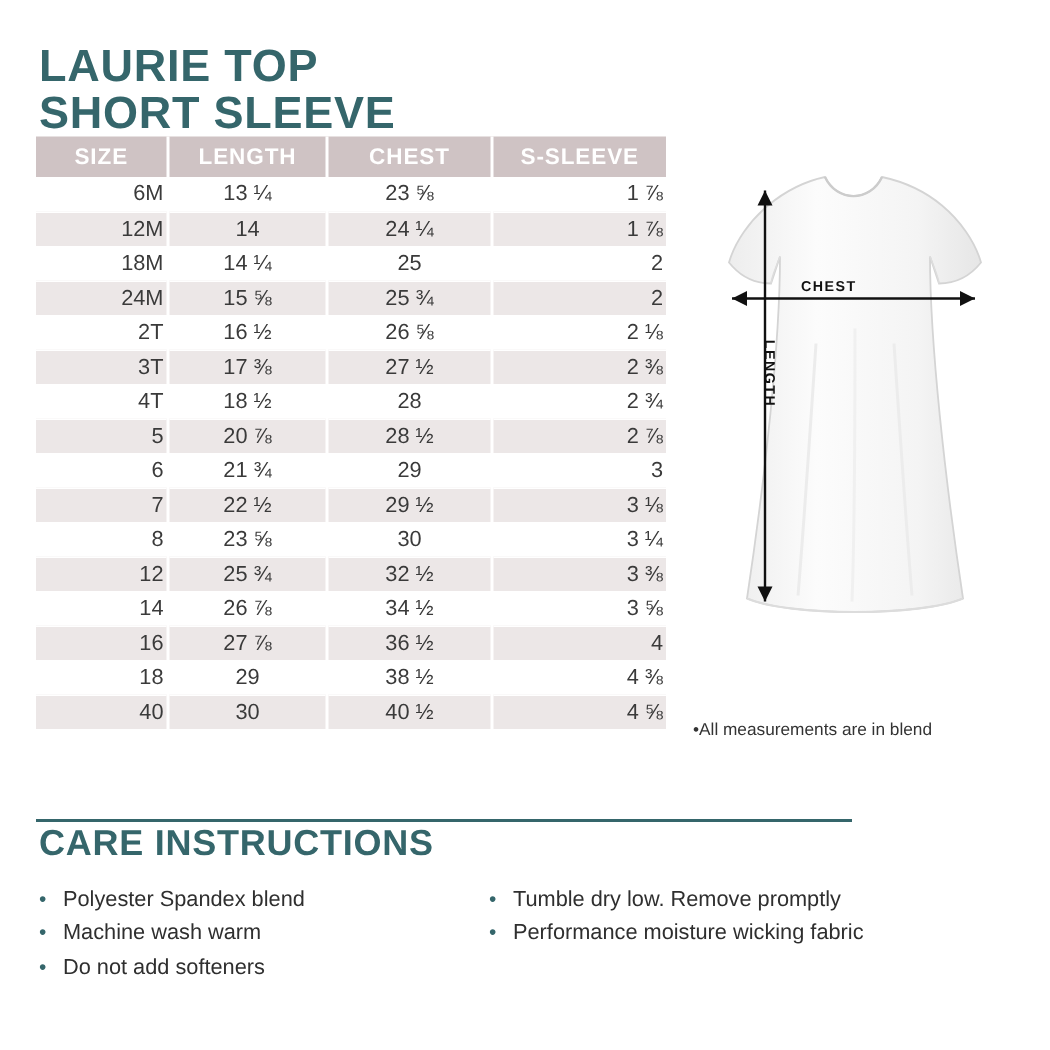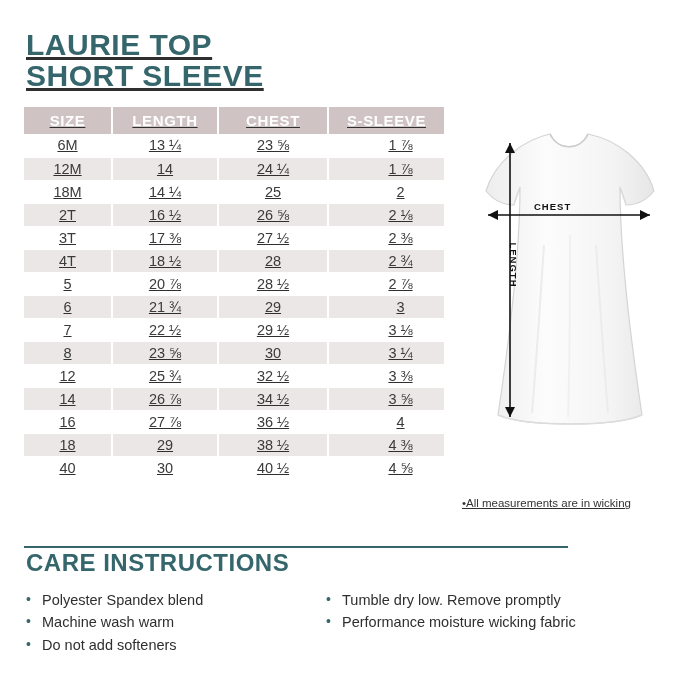--- a/index.html
+++ b/index.html
@@ -7,40 +7,38 @@
     margin: 0; padding: 0;
     width: 700px; height: 700px;
     background: #ffffff;
     font-family: "Liberation Sans", sans-serif;
     color: #2f2f2f;
   }
   .page {
     position: relative;
     width: 592px; height: 700px;
     padding: 22px 24px 0 24px;
-    text-decoration: underline;
   }
 
   
   .title {
     font-size: 30px;
     line-height: 1.02;
     letter-spacing: 0.5px;
     font-weight: bold;
     color: #35666b;
     margin: 8px 0 0 2px;
   }
   .title .line2 { display: block; }
 
   
   .content {
     display: flex;
     flex-direction: row;
     align-items: flex-start;
-    margin-top: 16px;
   }
   .table-wrap { width: 420px; }
   .shirt-wrap {
     width: 232px;
     margin-left: 10px;
     position: relative;
     padding-top: 18px;
   }
 
   
@@ -68,24 +66,24 @@
   }
   table.size-table thead th:last-child { border-right: none; }
   table.size-table tbody tr:nth-child(odd) { background: #ffffff; }
   table.size-table tbody tr:nth-child(even) { background: #ece7e7; }
   table.size-table tbody td {
     border-right: 2px solid #ffffff;
     border-bottom: 1px solid #ffffff;
     height: 23px;
   }
   table.size-table tbody td:last-child { border-right: none; }
-  table.size-table tbody td:first-child { width: 88px; }
+  table.size-table tbody td:first-child { width: 88px; text-align: right; }
   table.size-table tbody td:nth-child(2) { width: 106px; }
   table.size-table tbody td:nth-child(3) { width: 110px; }
-  table.size-table tbody td:nth-child(4) { width: 116px; text-align: center; padding-left: 30px; }
+  table.size-table tbody td:nth-child(4) { width: 116px; text-align: right; padding-left: 30px; }
   table.size-table thead th:nth-child(4) { }
 
   
   .shirt-figure {
     position: relative;
     width: 230px;
     height: 360px;
   }
   .shirt-figure svg { display: block; }
   .measure-note {
@@ -172,20 +170,26 @@
             <tr>
               <td>12M</td>
               <td>14</td>
               <td>24 ¼</td>
               <td>1 ⅞</td>
             </tr>
             <tr>
               <td>18M</td>
               <td>14 ¼</td>
               <td>25</td>
+              <td>2</td>
+            </tr>
+            <tr>
+              <td>24M</td>
+              <td>15 ⅝</td>
+              <td>25 ¾</td>
               <td>2</td>
             </tr>
             <tr>
               <td>2T</td>
               <td>16 ½</td>
               <td>26 ⅝</td>
               <td>2 ⅛</td>
             </tr>
             <tr>
               <td>3T</td>
@@ -298,21 +302,21 @@
           <polygon points="34,90 44,85 44,95" fill="#111"></polygon>
           <polygon points="196,90 186,85 186,95" fill="#111"></polygon>
           <text x="80" y="85" font-family="Liberation Sans, sans-serif" font-size="9.5" font-weight="bold" fill="#111" letter-spacing="1">CHEST</text>
 
           <line x1="56" y1="18" x2="56" y2="292" stroke="#111" stroke-width="1.6"></line>
           <polygon points="56,18 51,28 61,28" fill="#111"></polygon>
           <polygon points="56,292 51,282 61,282" fill="#111"></polygon>
           <text x="56" y="140" font-family="Liberation Sans, sans-serif" font-size="9.5" font-weight="bold" fill="#111" letter-spacing="1" transform="rotate(90 56 140)" text-anchor="middle">LENGTH</text>
         </svg>
       </div>
-      <div class="measure-note">•All measurements are in wicking</div>
+      <div class="measure-note">•All measurements are in blend</div>
     </div>
 
   </div>
 
   <div class="divider"></div>
 
   <div class="care">
     <div class="care-title">CARE INSTRUCTIONS</div>
     <div class="care-cols">
       <div class="care-col" id="care-left">

